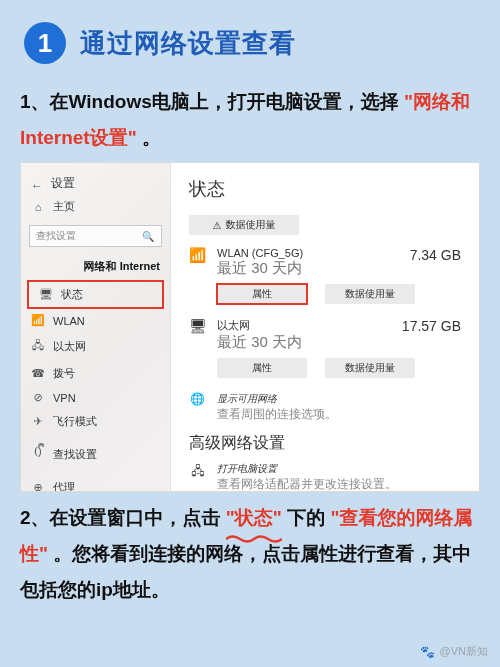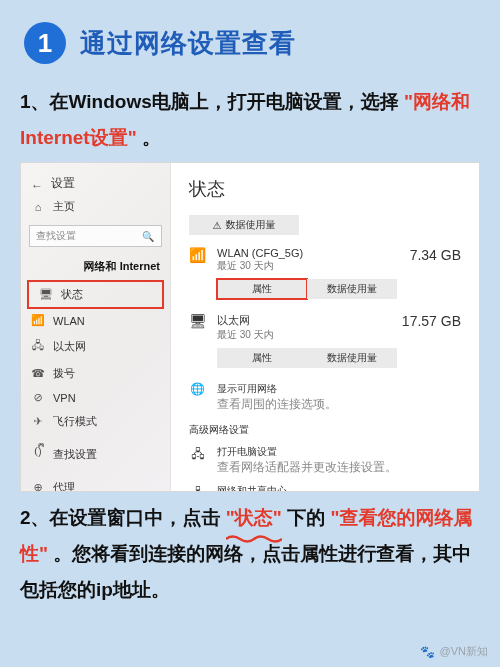--- a/index.html
+++ b/index.html
@@ -109,35 +109,35 @@
       font-size: 10px;
       margin-bottom: 12px;
       display: flex;
       align-items: center;
       justify-content: center;
       gap: 4px;
     }
     .net-item { display: flex; align-items: flex-start; gap: 10px; margin-bottom: 6px; }
     .net-icon { width: 18px; font-size: 14px; color: #333; text-align:center; }
     .net-name { font-size: 11px; }
-    .net-sub { font-size: 10px; color: #777; }
+    .net-sub { font-size: 15px; color: #777; }
     .net-size { font-size: 14px; margin-left: auto; }
-    .btn-row { display: flex; margin: 4px 0 14px 28px; }
+    .btn-row { display: flex; gap: 18px; margin: 4px 0 14px 28px; }
     .win-btn {
       width: 90px;
       background: #eaeaea;
       text-align: center;
       padding: 3px 0;
       font-size: 10px;
     }
     .win-btn.boxed { outline: 2px solid #e33a2b; outline-offset: -1px; }
-    .adv-title { font-size: 10px; margin: 10px 0 8px 0; }
+    .adv-title { font-size: 16px; margin: 10px 0 8px 0; }
     .adv-item { display: flex; gap: 10px; margin-bottom: 8px; }
     .adv-item .aico { width: 18px; font-size: 12px; color:#333; text-align:center;}
-    .adv-item .atxt { font-size: 10px; }
+    .adv-item .atxt { font-size: 10px; font-style: italic; }
     .adv-item .asub { font-size: 12px; color: #888; }
     .squiggle {
       display: inline-block;
       position: relative;
     }
     .squiggle svg {
       position: absolute;
       left: 0; bottom: -8px;
       width: 100%; height: 10px;
     }

